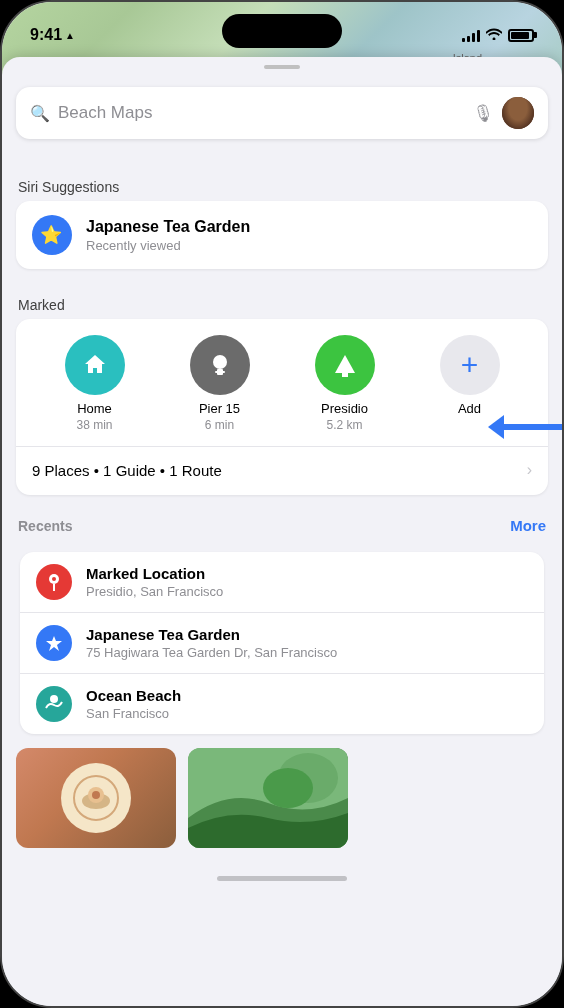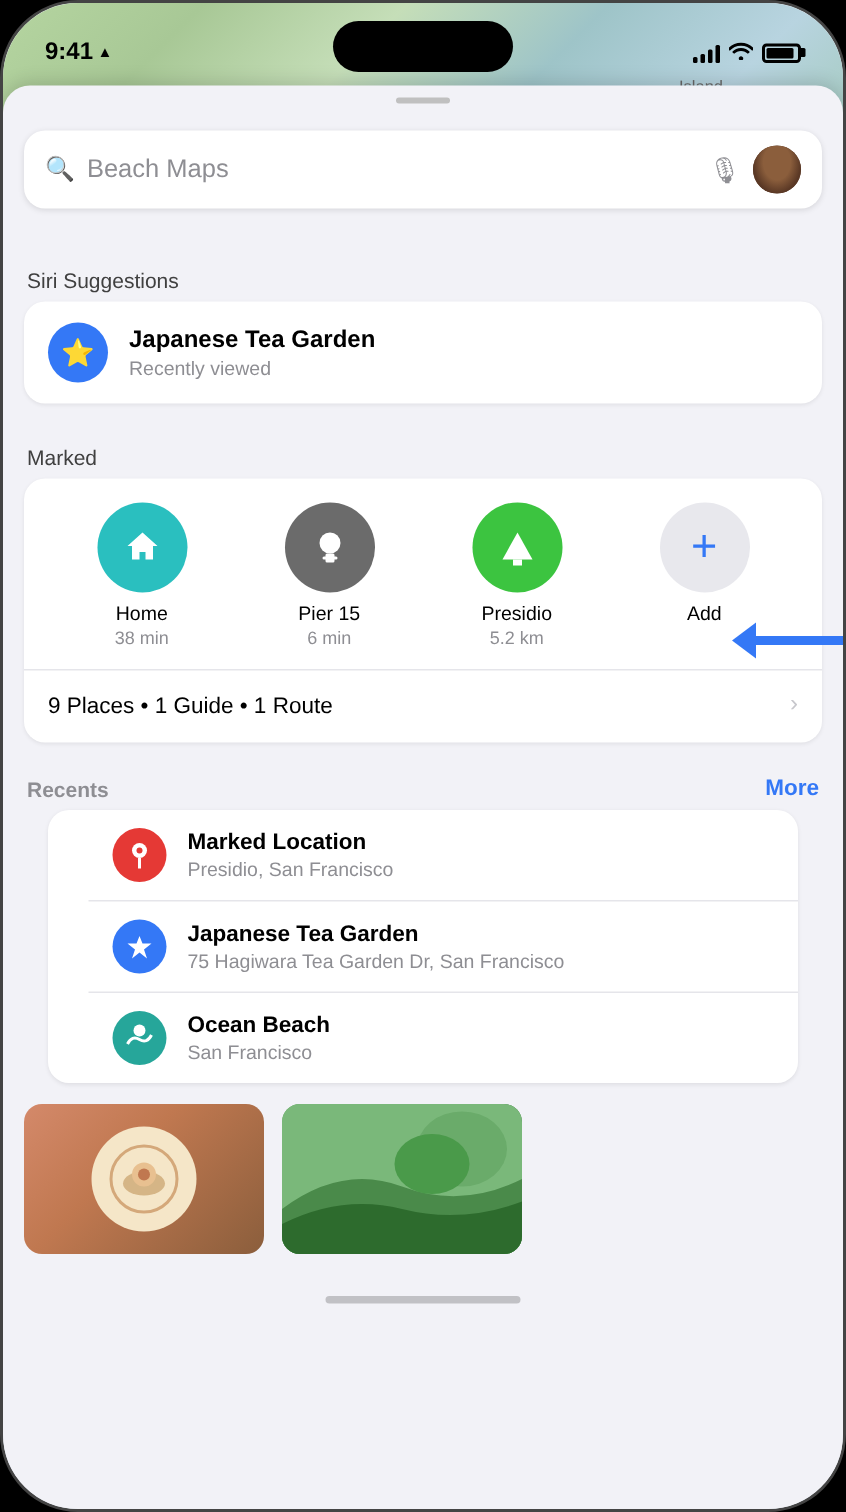--- a/index.html
+++ b/index.html
@@ -337,42 +337,41 @@
     .chevron-right {
       color: #c7c7cc;
       font-size: 16px;
     }
 
     
     .recents-header {
       display: flex;
       align-items: center;
       justify-content: space-between;
-      padding: 8px 16px 6px;
+      padding: 8px 16px 18px;
     }
 
     .recents-label {
       font-size: 14px;
       font-weight: 600;
       color: #8e8e93;
     }
 
     .more-btn {
       font-size: 15px;
       color: #3478f6;
       font-weight: 700;
     }
 
     .recents-card {
       background: #fff;
-      margin: 0 30px 14px;
+      margin: 0 18px 14px;
       border-radius: 14px;
       box-shadow: 0 1px 3px rgba(0,0,0,0.08);
       overflow: hidden;
-      padding-left: 27px;
     }
 
     .recent-item {
       display: flex;
       align-items: center;
       gap: 14px;
       padding: 12px 16px;
     }
 
     .recent-item + .recent-item {

